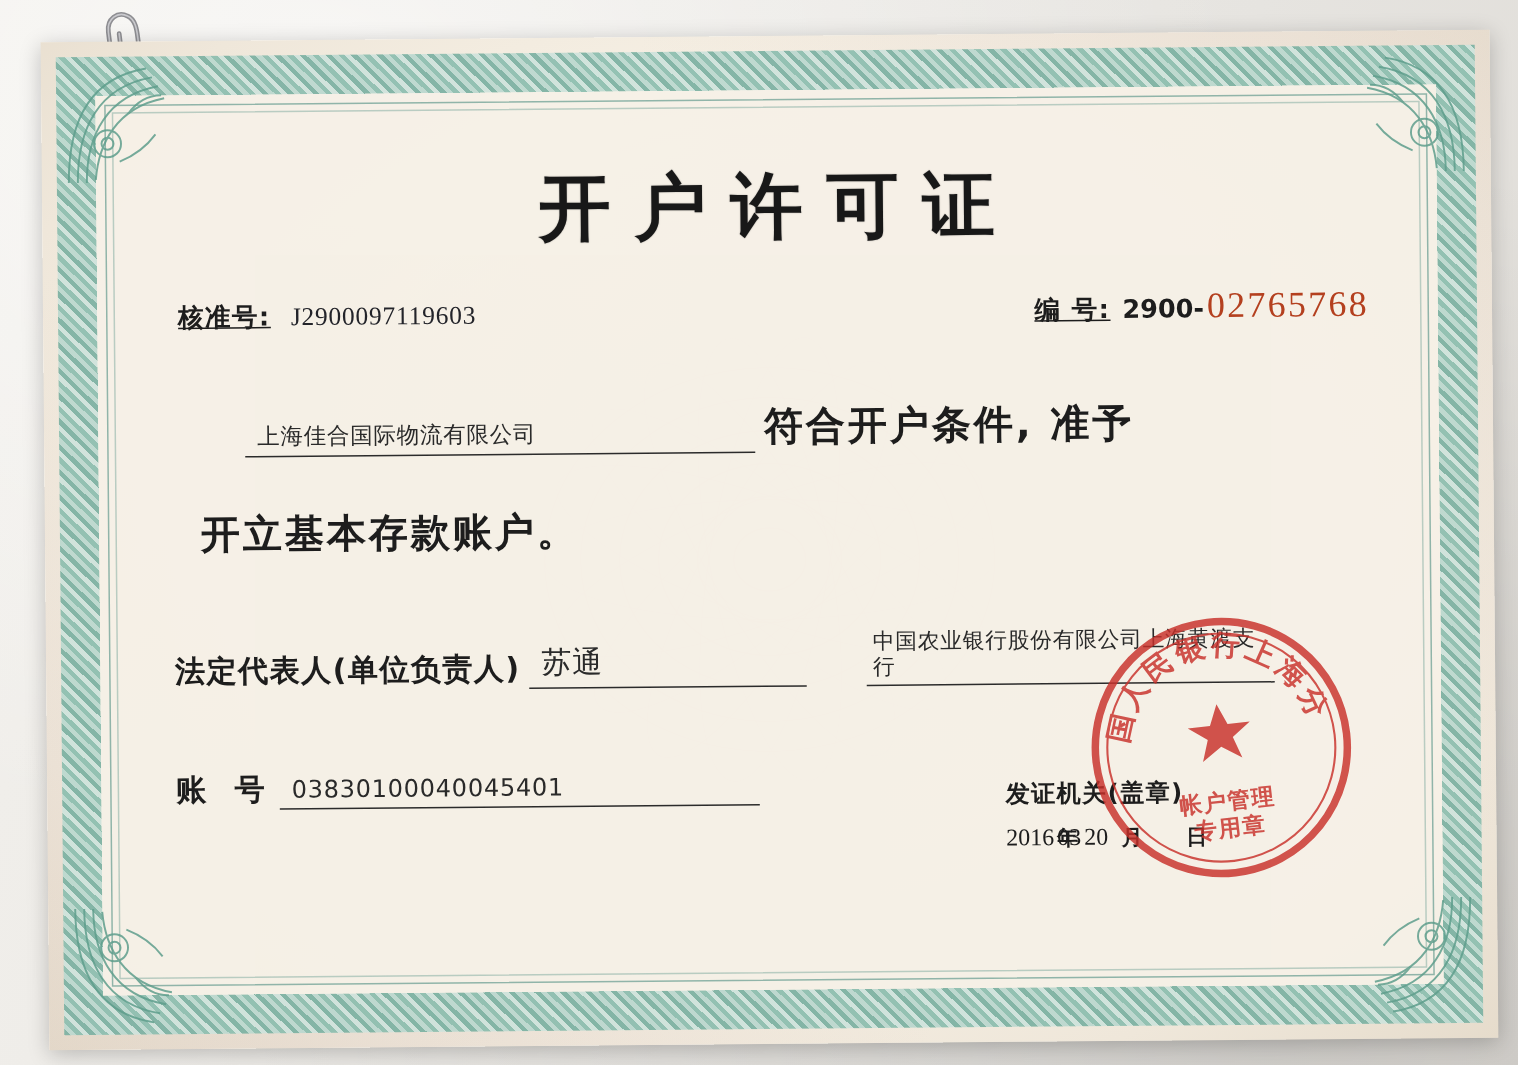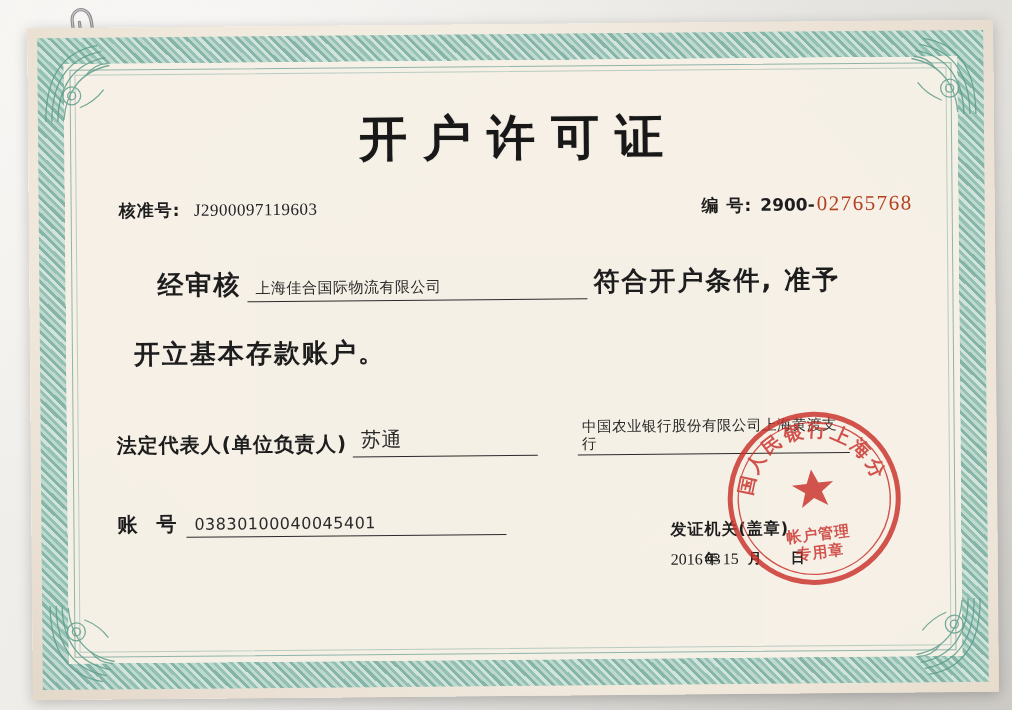--- a/index.html
+++ b/index.html
@@ -138,35 +138,35 @@
   }
 
   #row-numbers {
     margin-top: 24px;
     display: flex;
     justify-content: space-between;
     align-items: baseline;
     padding: 0 22px 0 30px;
     font-size: 17px;
   }
-  .lbl { font-weight: 700; letter-spacing: 1px; }
+  .lbl { font-weight: 700; letter-spacing: 1px; text-decoration: underline; }
   #approval-no {
     margin-left: 8px;
     font-family: "Liberation Serif", "DejaVu Serif", serif;
     font-size: 17px;
     letter-spacing: .5px;
     color: #23242a;
   }
   #serial-wrap { display: flex; align-items: baseline; }
   #serial-prefix { margin-left: 8px; font-weight: 700; }
   #serial-no {
     margin-left: 2px;
     color: #b4401f;
     font-family: "Liberation Serif", "DejaVu Serif", serif;
-    font-size: 21px;
+    font-size: 24px;
     letter-spacing: 1.5px;
   }
 
   .body-line {
     display: flex;
     align-items: flex-end;
     font-size: 26px;
     font-weight: 700;
     letter-spacing: 2px;
   }
@@ -362,21 +362,20 @@
           <span id="approval-no">J2900097119603</span>
         </div>
         <div id="serial-wrap">
           <span class="lbl">编 号:</span>
           <span id="serial-prefix">2900-</span>
           <span id="serial-no">02765768</span>
         </div>
       </div>
 
       <div id="line1" class="body-line">
-        <span>经审核</span>
         <span class="fill">
           <span>上海佳合国际物流有限公司</span>
         </span>
         <span>符合开户条件, 准予</span>
       </div>
 
       <div id="line2" class="body-line">
         <span>开立基本存款账户。</span>
       </div>
 
@@ -395,21 +394,21 @@
         <span class="fill" id="acct-fill">
           <span>03830100040045401</span>
         </span>
       </div>
 
       <div id="issuer">
         <div>发证机关(盖章)</div>
         <div id="issue-date">
           <span class="num">2016</span>
           <span class="num">03</span>
-          <span class="num">15</span>
+          <span class="num">20</span>
         </div>
         <div id="issue-date-cn" style="font-size:14px;margin-top:-18px;display:flex;gap:28px;padding-left:34px;">
           <span>年</span>
           <span>月</span>
           <span>日</span>
         </div>
       </div>
 
       <svg id="seal" viewBox="0 0 190 190">
         <g stroke="#c8302a" fill="none">

